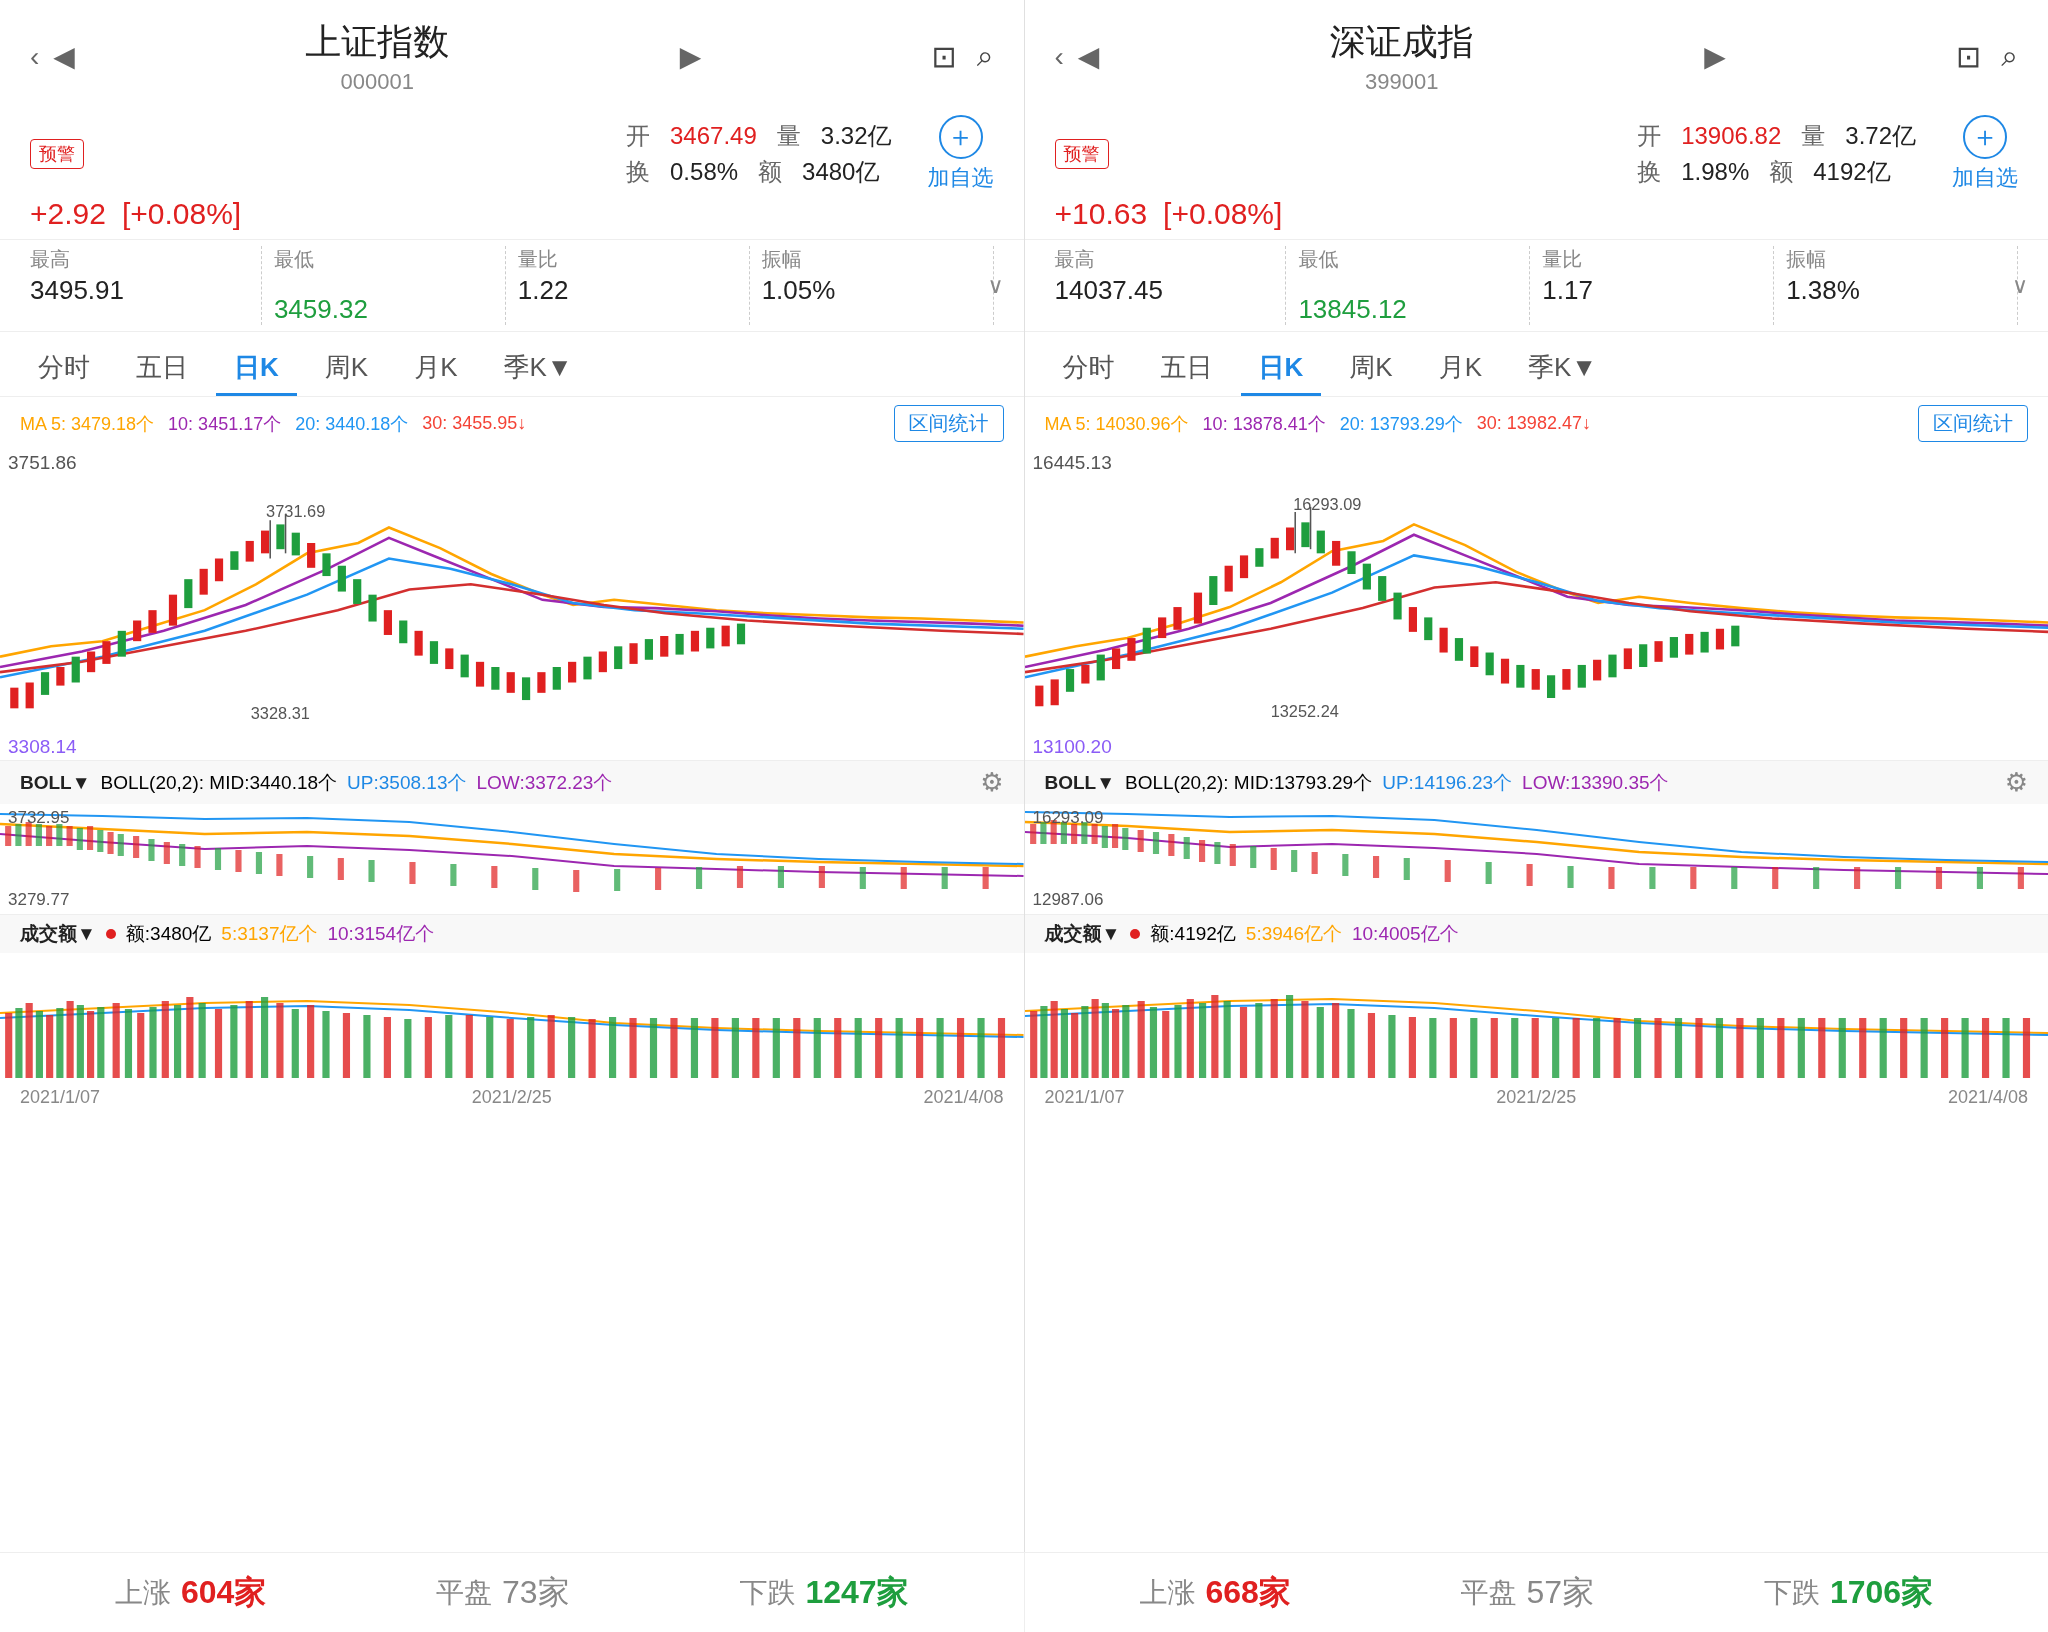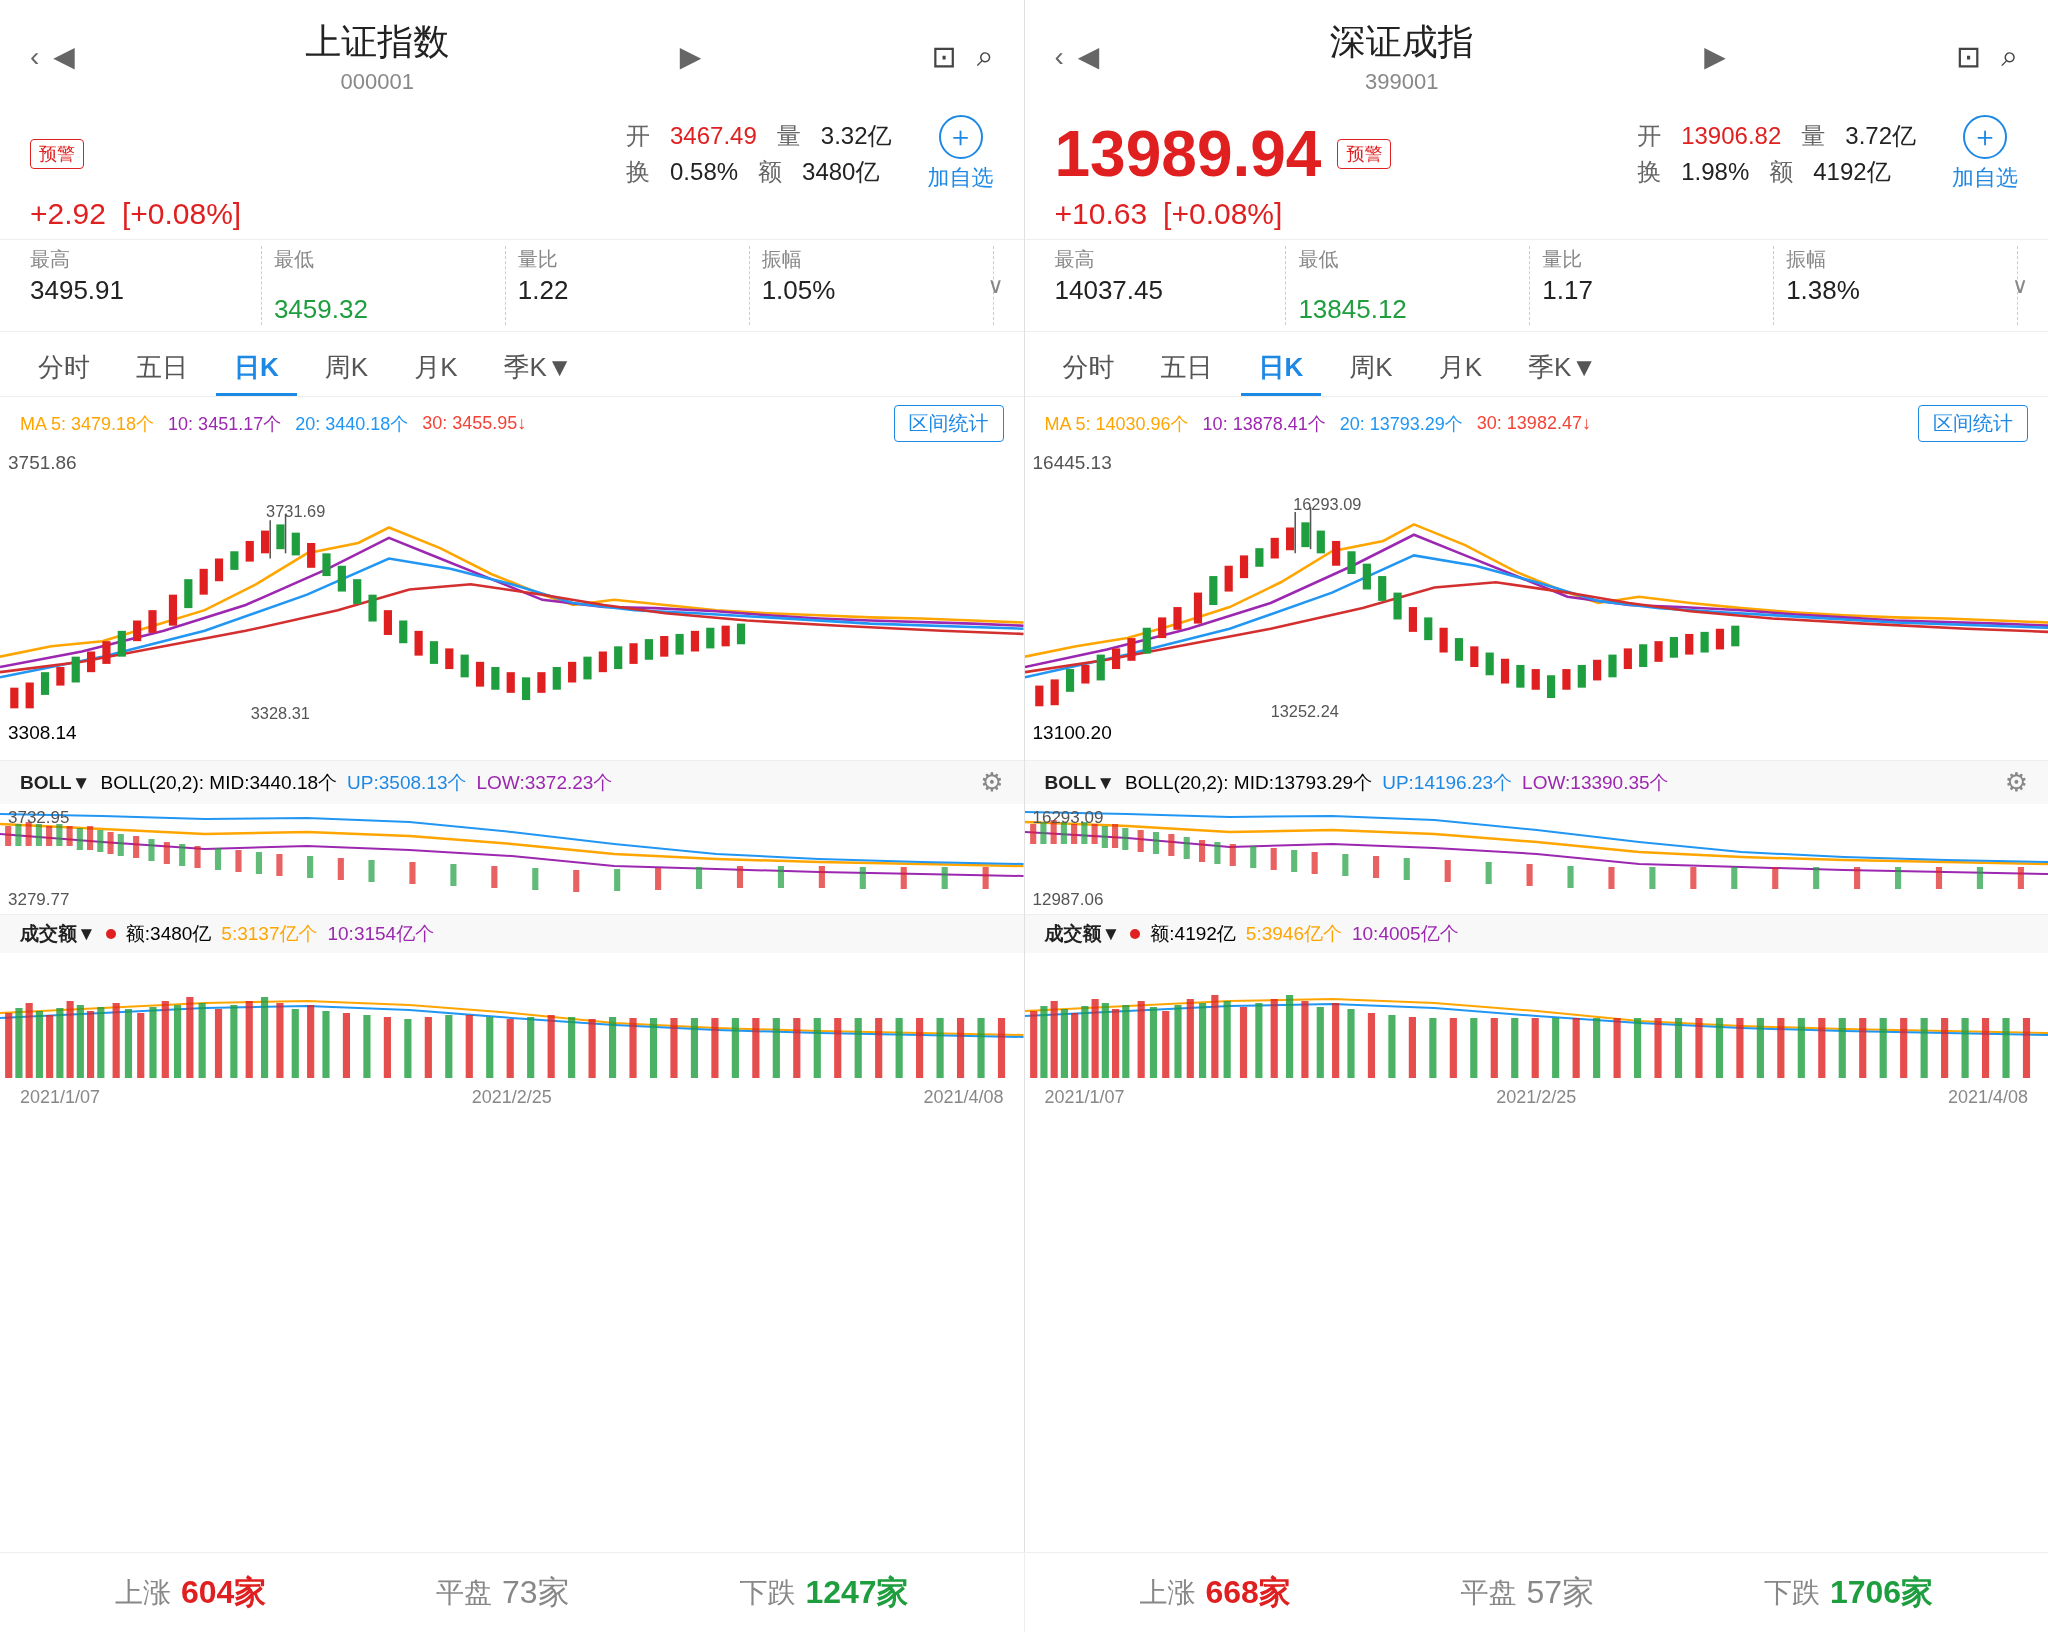--- a/index.html
+++ b/index.html
@@ -225,24 +225,24 @@
     .chart-label-high {
       position: absolute;
       top: 2px;
       left: 8px;
       font-size: 19px;
       color: #555;
       text-align: right;
     }
     .chart-label-low {
       position: absolute;
-      bottom: 16px;
+      bottom: 2px;
       left: 8px;
       font-size: 19px;
-      color: #000000;
+      color: #8b5cf6;
     }
 
     
     .boll-header {
       display: flex;
       align-items: center;
       padding: 6px 20px;
       background: #f8f8f8;
       border-top: 1px solid #eee;
       font-size: 19px;
@@ -641,21 +641,20 @@
         <span class="nav-arrow">▶</span>
       </div>
       <div class="header-icons">
         <span class="icon-btn">⊡</span>
         <span class="icon-btn">⌕</span>
       </div>
     </div>
 
     <div class="price-block">
       <div class="price-row">
-        <span class="main-price">13989.94</span>
         <span class="warning-badge">预警</span>
         <div class="price-stats-right">
           <div class="stat-row">
             <span class="stat-label">开</span>
             <span class="stat-value">13906.82</span>
             <span class="stat-label">量</span>
             <span class="stat-value-black">3.72亿</span>
           </div>
           <div class="stat-row">
             <span class="stat-label">换</span>

